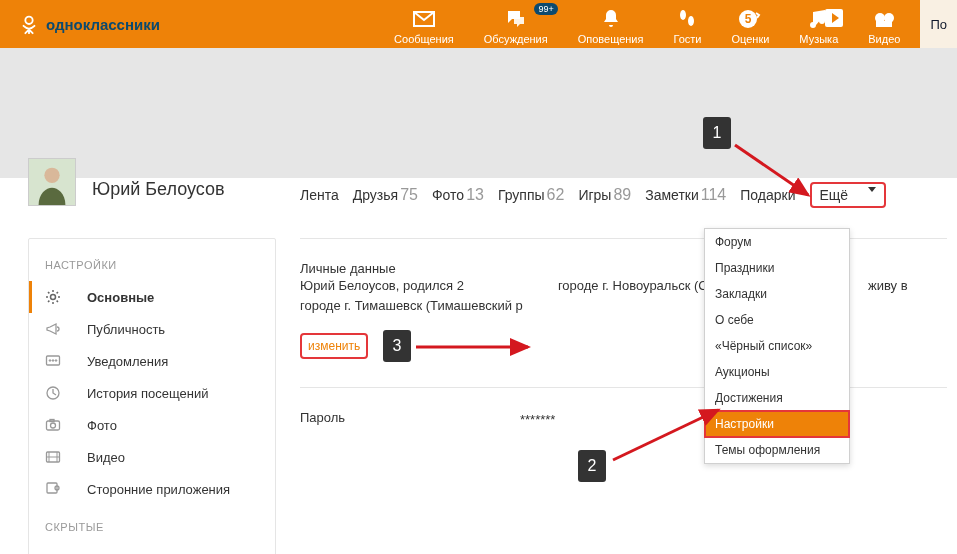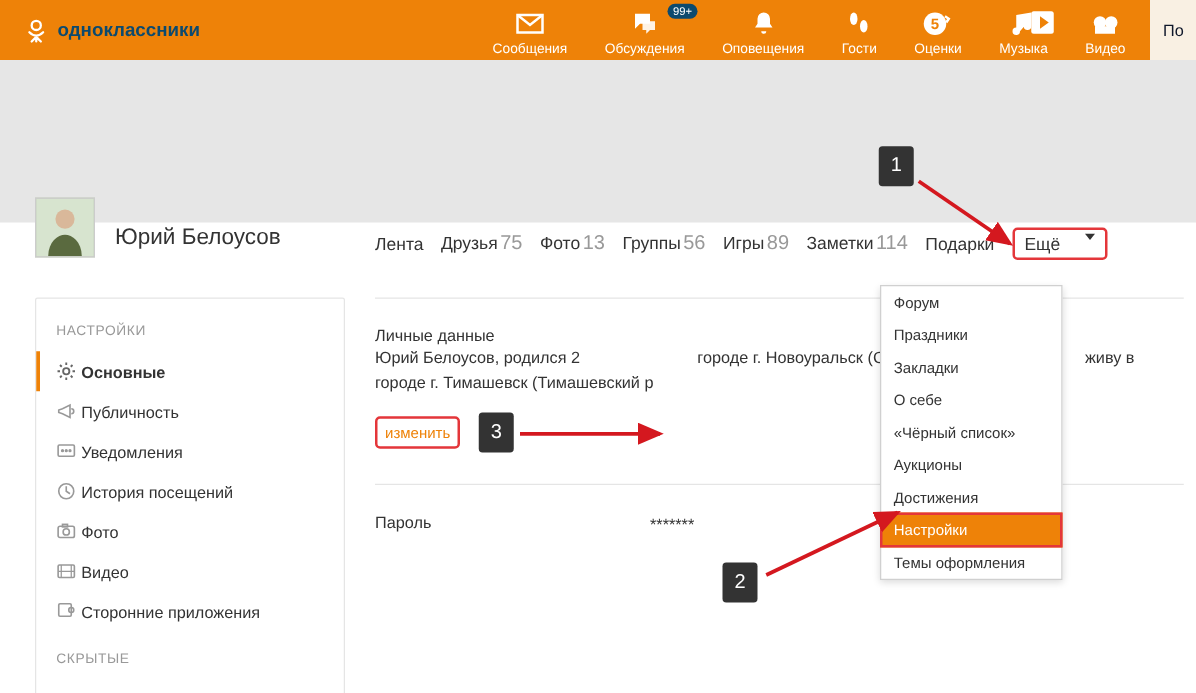--- a/index.html
+++ b/index.html
@@ -34,21 +34,21 @@
   .tab .count { color: #999; font-size: 16px; margin-left: 2px; }
   .more-btn { border: 2px solid #e4363a; border-radius: 4px; padding: 3px 8px; color:#333; cursor:pointer; display:flex; align-items:flex-start; gap:20px; }
   .more-tri { width:0; height:0; border-left:4px solid transparent; border-right:4px solid transparent; border-top:5px solid #333; }
   
   
   .body-row { display:flex; margin-top: 30px; padding-left: 28px; }
   
   
   .sidebar { width: 248px; border: 1px solid #e5e5e5; border-radius: 2px; padding: 14px 0 20px 0; font-size: 13px; }
   .sidebar-heading { color: #999; font-size: 11px; letter-spacing: 0.5px; padding: 6px 16px 10px 16px; }
-  .sidebar-item { display:flex; align-items:center; padding: 8px 16px; cursor:pointer; color:#333; gap:4px; }
+  .sidebar-item { display:flex; align-items:center; padding: 8px 16px; cursor:pointer; color:#333; gap:26px; }
   .sidebar-item.active { border-left: 3px solid #ee8208; padding-left: 13px; font-weight: bold; }
   .side-icon { width:16px; height:16px; fill:#999; stroke:#999; flex-shrink:0; }
   .sidebar-item.active .side-icon { fill:#666; stroke:#666; }
   
   
   .content { flex:1; padding-left: 24px; padding-right: 10px; }
   .section { border-top: 1px solid #e5e5e5; padding: 22px 0 28px 0; display:flex; }
   .section:first-child { border-top: 1px solid #e5e5e5; flex-direction: column; }
   .field-label { width: 220px; color:#333; font-size: 13px; }
   .field-value { flex:1; color:#333; font-size: 13px; line-height: 1.5; }
@@ -142,21 +142,21 @@
       </svg>
   </div>
   <div class="profile-name">Юрий Белоусов</div>
 </div>
 
 <div class="tabs-row">
   <div class="tabs">
     <span class="tab"><span>Лента</span></span>
     <span class="tab"><span>Друзья</span><span class="count">75</span></span>
     <span class="tab"><span>Фото</span><span class="count">13</span></span>
-    <span class="tab"><span>Группы</span><span class="count">56</span></span>
+    <span class="tab"><span>Группы</span><span class="count">62</span></span>
     <span class="tab"><span>Игры</span><span class="count">89</span></span>
     <span class="tab"><span>Заметки</span><span class="count">114</span></span>
     <span class="tab"><span>Подарки</span></span>
     <span class="more-btn">
       <span>Ещё</span>
       <span class="more-tri"></span>
     </span>
   </div>
 </div>
 

